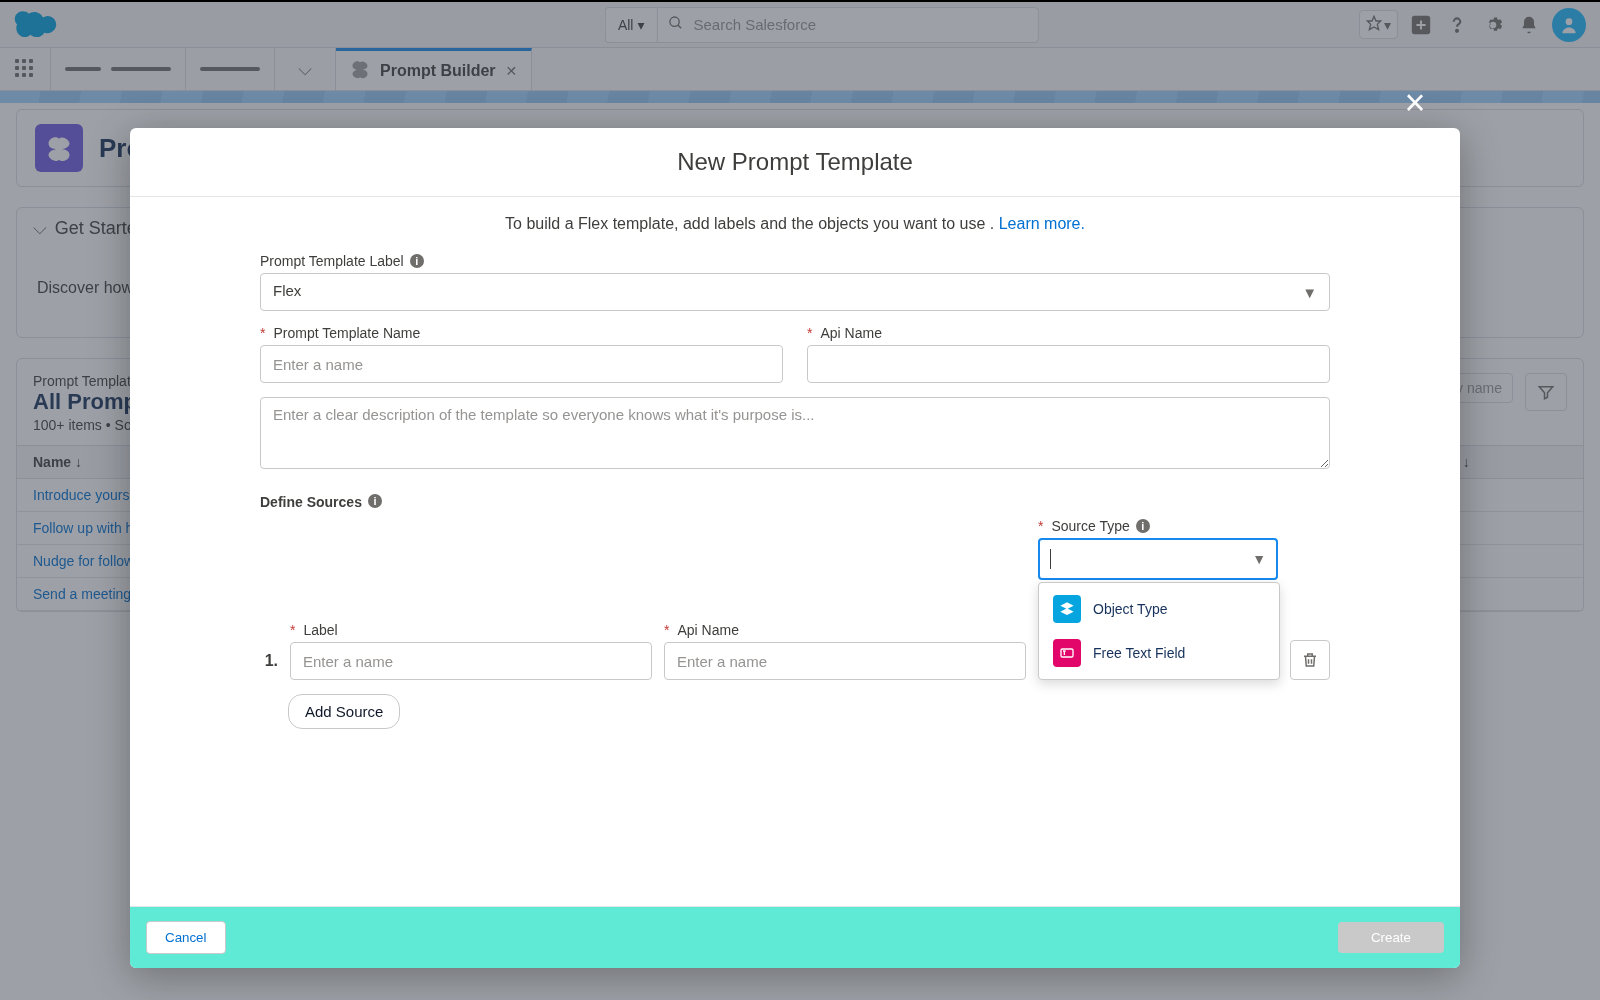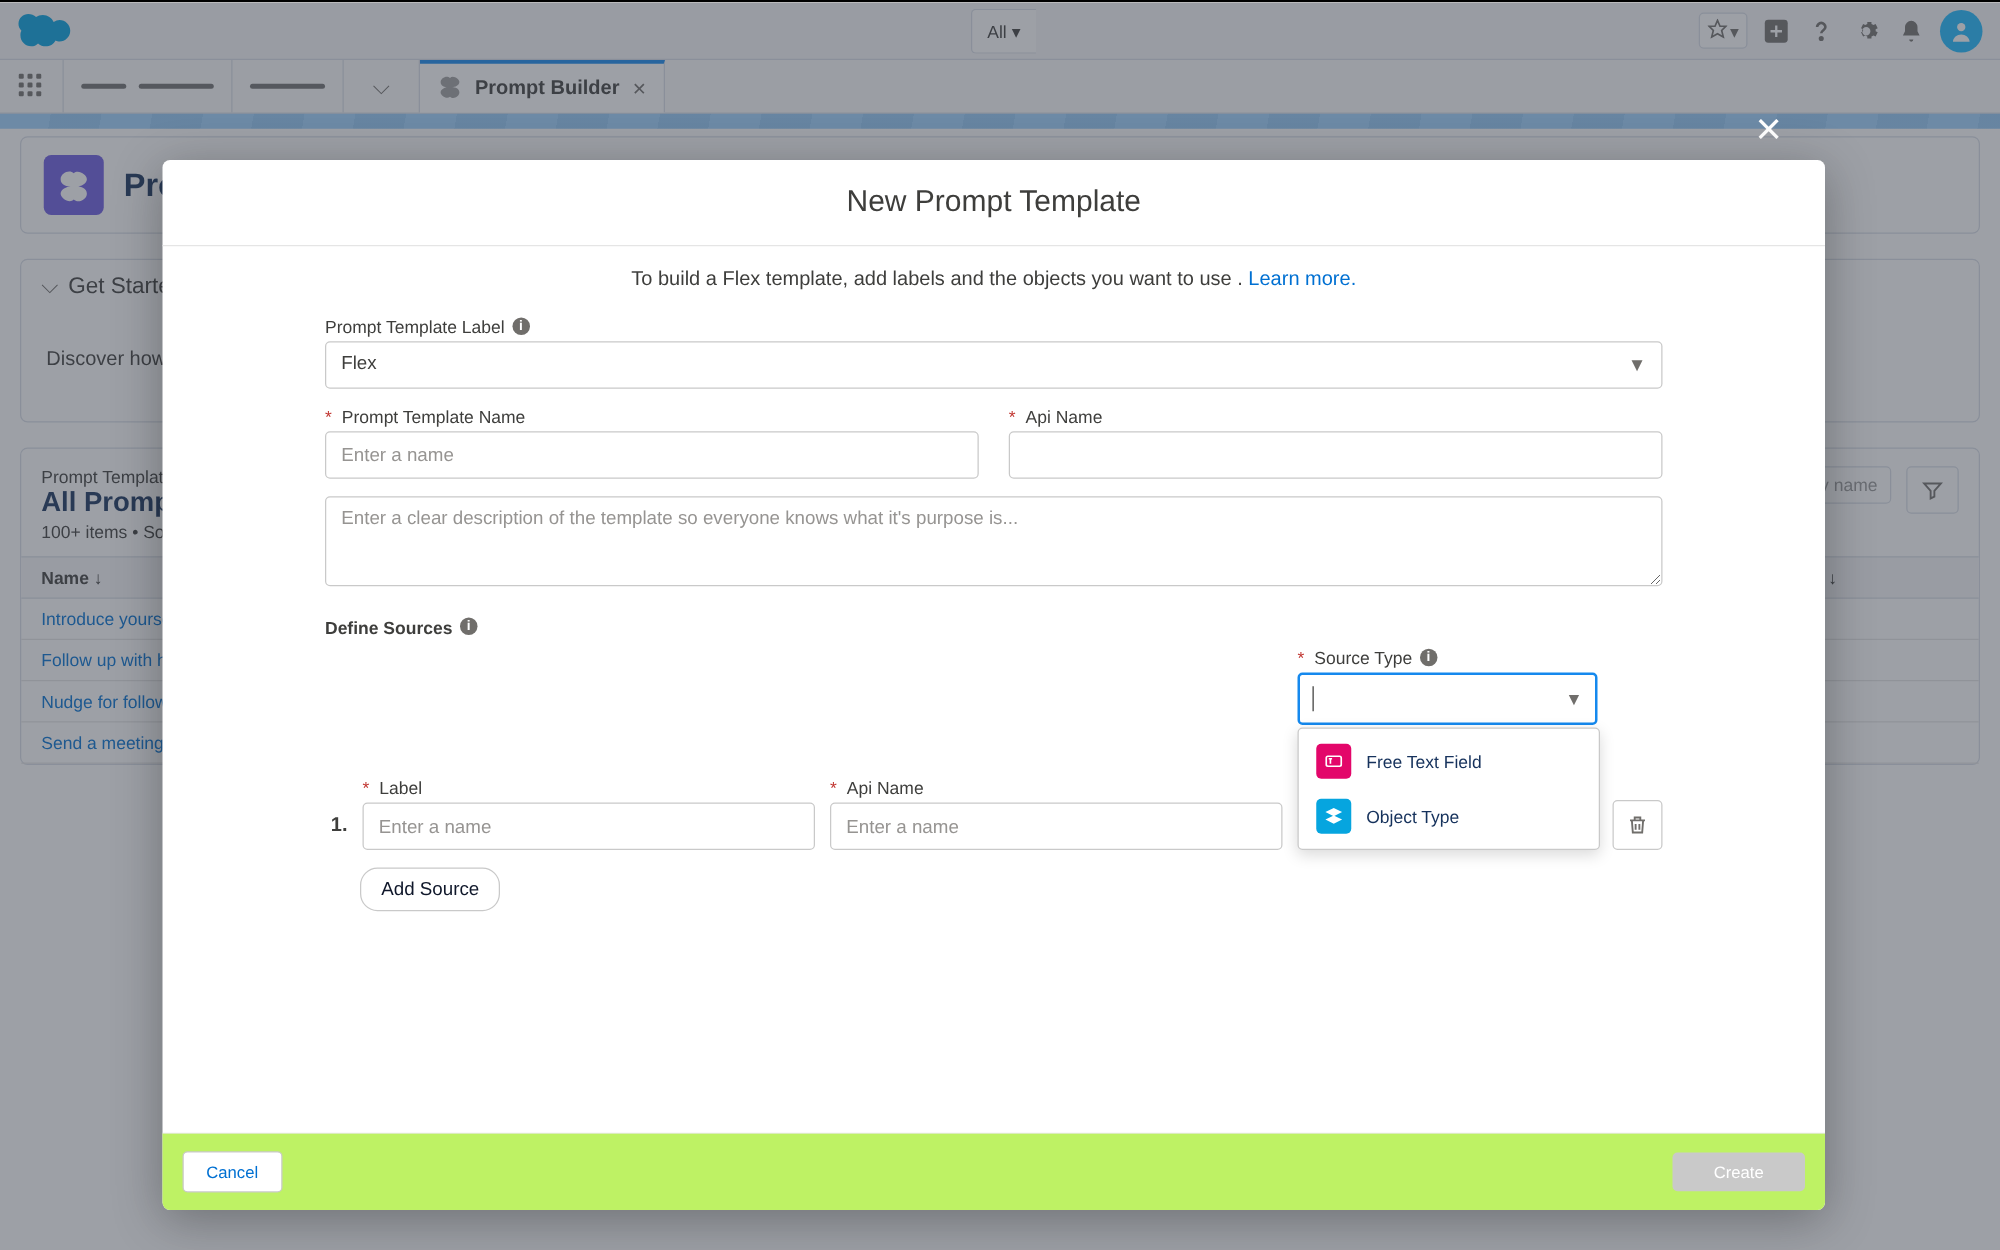--- a/index.html
+++ b/index.html
@@ -261,21 +261,21 @@
   .dd-icon.cyan{background:#06a5df;}
   .dd-icon.pink{background:#e3066a;}
   .add-source-btn{
     margin-top:14px; margin-left:28px;
     border:1px solid #c9c9c9; border-radius:14px; background:#fff;
     color:#0f172a; padding:8px 16px; font-size:15px;
   }
   .modal-footer{
     padding: 14px 16px;
     display:flex; justify-content:space-between; align-items:center;
-    background:#bef264;
+    background:#5eead4;
     border-top:1px solid #e5e5e5;
     border-radius:0 0 6px 6px;
   }
   .btn-secondary{
     border:1px solid #c9c9c9; background:#fff; color:#0070d2; padding:8px 18px; border-radius:4px;
   }
   .btn-brand-disabled{
     background:#c9c9c9; color:#fff; border:none; padding:8px 33px; border-radius:4px;
   }
   input::placeholder, textarea::placeholder{color:#969492;}
@@ -289,20 +289,29 @@
   <div>
     <svg class="sf-cloud" viewBox="0 0 64 40">
         <path fill="currentColor" d="M26 6c5 0 9 3 11 7 2-1 4-2 6-2 6 0 11 5 11 11s-5 11-11 11c-1 0-3 0-4-1-2 4-6 6-10 6-3 0-6-1-8-3-2 2-4 3-7 3-6 0-11-5-11-11 0-2 0-3 1-5-2-2-3-4-3-7 0-6 5-10 10-10 3 0 6 1 8 3 2-1 4-2 7-2z"></path>
       </svg>
   </div>
 
   <div class="search-wrap">
     <div class="search-scope">
       <span>All</span>
       <span>▾</span>
+    </div>
+    <div class="search-input">
+      <span>
+        <svg width="16" height="16" viewBox="0 0 24 24" fill="none" stroke="#706e6b" stroke-width="2">
+            <circle cx="10" cy="10" r="7"></circle>
+            <line x1="20" y1="20" x2="15" y2="15"></line>
+          </svg>
+      </span>
+      <input placeholder="Search Salesforce" style="">
     </div>
   </div>
 
   <div class="nav-right">
     <div class="fav-btn">
       <span>
         <svg width="16" height="16" viewBox="0 0 24 24" fill="none" stroke="#706e6b" stroke-width="2">
             <polygon points="12,2 15,9 22,9 17,14 19,22 12,18 5,22 7,14 2,9 9,9"></polygon>
           </svg>
       </span>
@@ -498,36 +507,36 @@
             <span>Source Type</span> 
             <span class="info-dot">i</span>
           </div>
         <div class="stype-input">
           <span class="cursor"></span>
           <span style="color:#706e6b">▼</span>
         </div>
 
         <div class="dropdown">
           <div class="dropdown-item">
+            <div class="dd-icon cyan">
+              <svg width="16" height="16" viewBox="0 0 24 24" fill="#fff">
+                  <path d="M12 2l10 5-10 5L2 7l10-5zm0 9l10 5-10 5-10-5 10-5z"></path>
+                </svg>
+            </div>
+            <span>Object Type</span>
+          </div>
+          <div class="dropdown-item">
             <div class="dd-icon pink">
               <svg width="16" height="16" viewBox="0 0 24 24" fill="#fff">
                   <rect x="3" y="6" width="18" height="12" rx="2" fill="none" stroke="#fff" stroke-width="2"></rect>
                   <path d="M8 9v6M6 9h4" stroke="#fff" stroke-width="2"></path>
                 </svg>
             </div>
             <span>Free Text  Field</span>
           </div>
-          <div class="dropdown-item">
-            <div class="dd-icon cyan">
-              <svg width="16" height="16" viewBox="0 0 24 24" fill="#fff">
-                  <path d="M12 2l10 5-10 5L2 7l10-5zm0 9l10 5-10 5-10-5 10-5z"></path>
-                </svg>
-            </div>
-            <span>Object Type</span>
-          </div>
         </div>
       </div>
       <div class="delete-btn">
         <svg width="18" height="18" viewBox="0 0 24 24" fill="none" stroke="#706e6b" stroke-width="2">
             <path d="M4 7h16M9 7V4h6v3M6 7l1 13h10l1-13M10 11v6M14 11v6"></path>
           </svg>
       </div>
     </div>
 
     <button class="add-source-btn">Add Source</button>

